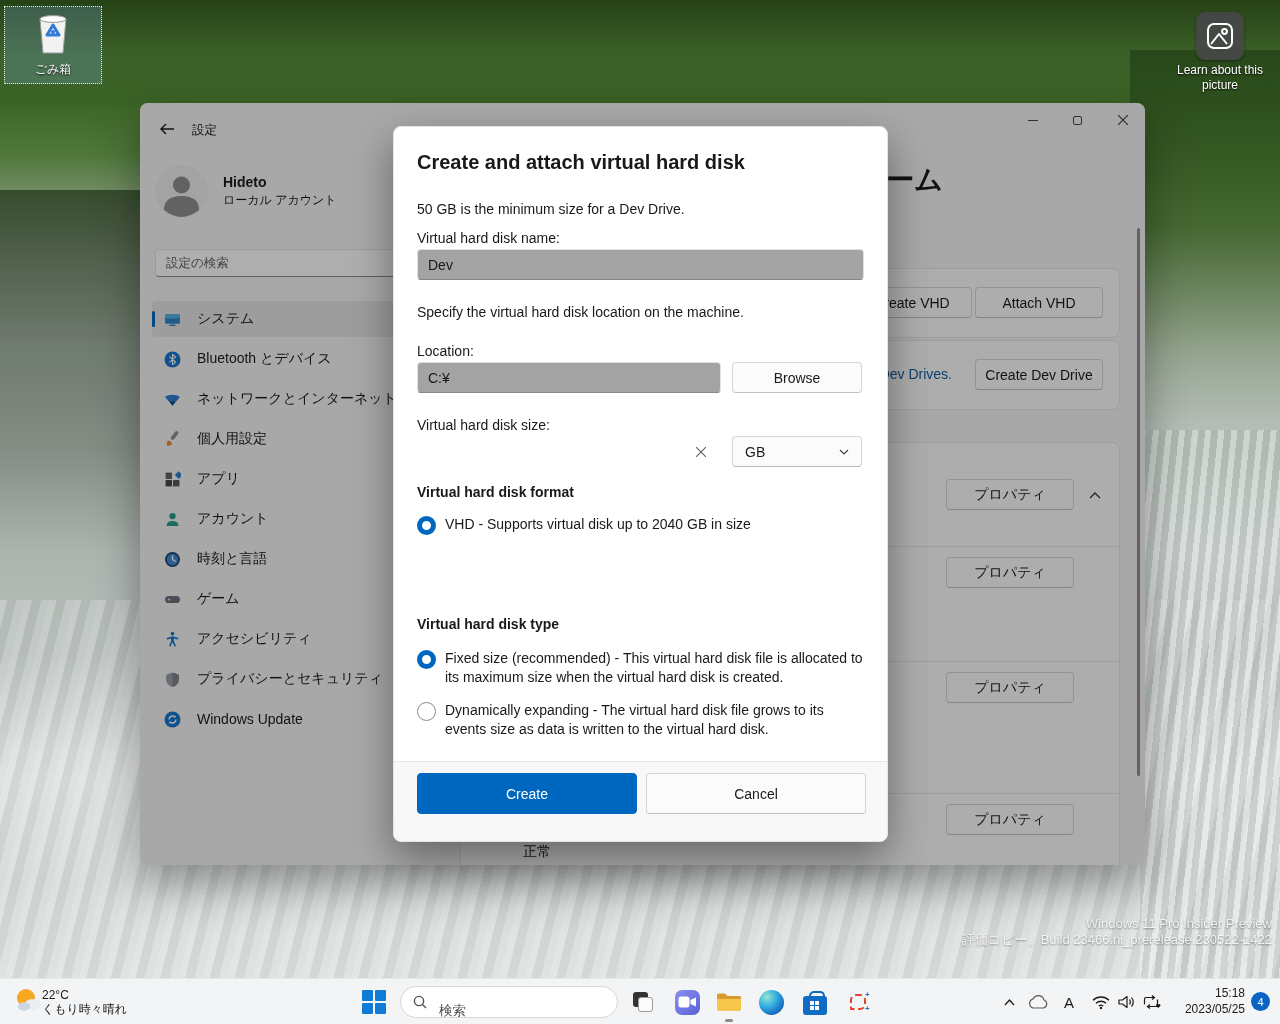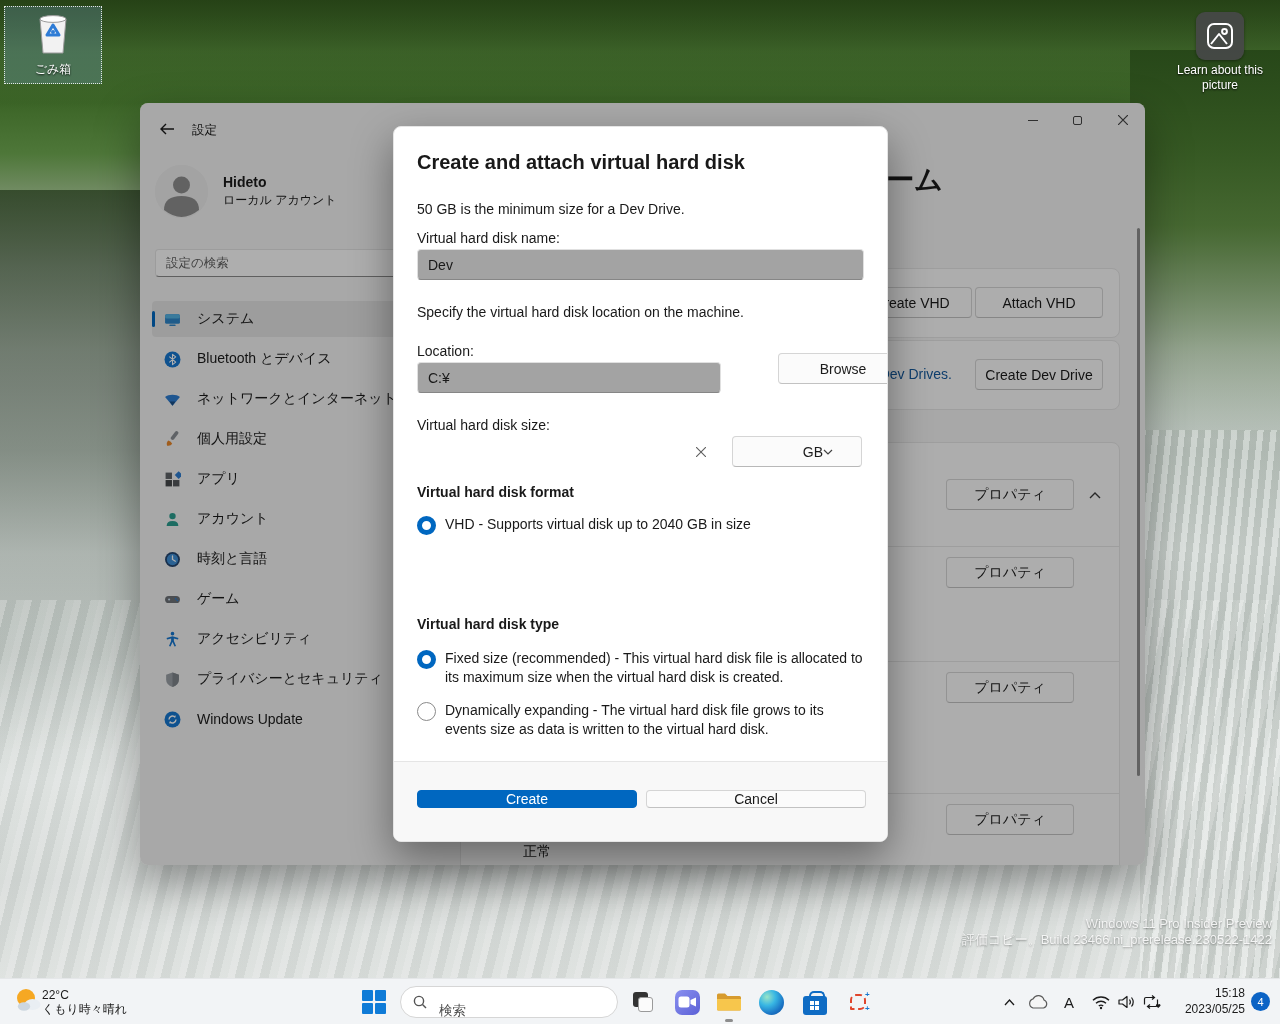--- a/index.html
+++ b/index.html
@@ -77,30 +77,30 @@
 
   
   #dialog { position:absolute; left:393px; top:126px; width:495px; height:716px; background:#fff;
     border:1px solid #e5e5e5; border-radius:8px; z-index:100; box-shadow:0 16px 42px rgba(0,0,0,.4); overflow:hidden; }
   .dlg-title { position:absolute; left:23px; top:24px; font-size:20px; font-weight:600; color:#191919; }
   .dlg-text { position:absolute; left:23px; font-size:14px; color:#191919; }
   .dlg-input { position:absolute; left:23px; height:31px; background:#a3a3a3; border:1px solid #e0e0e0; border-bottom:1px solid #868686;
     border-radius:4px; font-size:14px; padding:0 10px; color:#191919; font-family:inherit; }
   .fld-btn { left:338px; width:130px; }
   .combo { position:absolute; left:338px; width:130px; height:31px; background:#fbfbfb; border:1px solid #d5d5d5; border-bottom-color:#b8b8b8;
-    border-radius:4px; font-size:14px; display:flex; align-items:center; justify-content:flex-end; padding:0 28px; }
+    border-radius:4px; font-size:14px; display:flex; align-items:center; justify-content:space-between; padding:0 12px; }
   .clear-x { position:absolute; left:296px; width:22px; height:23px; display:flex; align-items:center; justify-content:center; border-radius:3px; }
   .sec-head { font-weight:700; }
   .radio-row { position:absolute; left:23px; width:450px; display:flex; gap:9px; align-items:flex-start; }
   .radio { width:19px; height:19px; border-radius:50%; flex-shrink:0; margin-top:1px; background:#fff; }
   .radio.on  { border:5px solid #0067c0; }
   .radio.off { border:1px solid #8a8a8a; }
   .radio-label { font-size:14px; line-height:1.33; color:#191919; }
   .dlg-footer { position:absolute; left:0; top:634px; width:495px; height:82px; background:#f8f8f8; border-top:1px solid #e5e5e5; }
-  .dlg-btn { position:absolute; top:28px; width:220px; height:18px; border-radius:4px; font-size:14px; font-family:inherit;
+  .dlg-btn { position:absolute; top:11px; width:220px; height:41px; border-radius:4px; font-size:14px; font-family:inherit;
     display:flex; align-items:center; justify-content:center; }
   .dlg-btn.primary { left:23px; background:#0067c0; border:1px solid #0067c0; color:#fff; }
   .dlg-btn.secondary { left:252px; background:#fbfbfb; border:1px solid #d5d5d5; border-bottom-color:#c2c2c2; color:#191919; }
 
   
   #taskbar { position:absolute; left:0; top:978px; width:1280px; height:46px; z-index:200;
     background:rgba(243,245,247,.96); border-top:1px solid rgba(0,0,0,.05); }
   .tb-weather { position:absolute; left:8px; top:4px; display:flex; align-items:center; height:38px; padding:0 6px; border-radius:4px; }
   .tb-weather .t1 { font-size:12px; line-height:14px; }
   .tb-start { position:absolute; left:362px; top:11px; width:26px; height:24px; display:grid; grid-template-columns:11px 11px; grid-template-rows:11px 11px; gap:2px; }
@@ -347,21 +347,21 @@
   <div id="dialog">
     <div class="dlg-title">Create and attach virtual hard disk</div>
     <div class="dlg-text" style="top:74px;">50 GB is the minimum size for a Dev Drive.</div>
 
     <div class="dlg-text" style="top:103px;">Virtual hard disk name:</div>
     <input class="dlg-input" style="top: 122px; width: 447px;" value="Dev">
 
     <div class="dlg-text" style="top:177px;">Specify the virtual hard disk location on the machine.</div>
     <div class="dlg-text" style="top:216px;">Location:</div>
     <input class="dlg-input" style="top: 235px; width: 304px;" value="C:¥">
-    <button class="std-btn fld-btn" style="top:226px;margin-left:46px;">Browse</button>
+    <button class="std-btn fld-btn" style="top:235px;">Browse</button>
 
     <div class="dlg-text" style="top:290px;">Virtual hard disk size:</div>
     <span class="clear-x" style="top:313px;">
       <svg width="10" height="10" viewBox="0 0 10 10" stroke="#5f5f5f" stroke-width="1.1">
           <path d="M0 0 L10 10 M10 0 L0 10"></path>
         </svg>
     </span>
     <div class="combo" style="top:309px;">
       <span>GB</span>
       <svg width="10" height="6" viewBox="0 0 10 6" fill="none" stroke="#424242" stroke-width="1.2">

